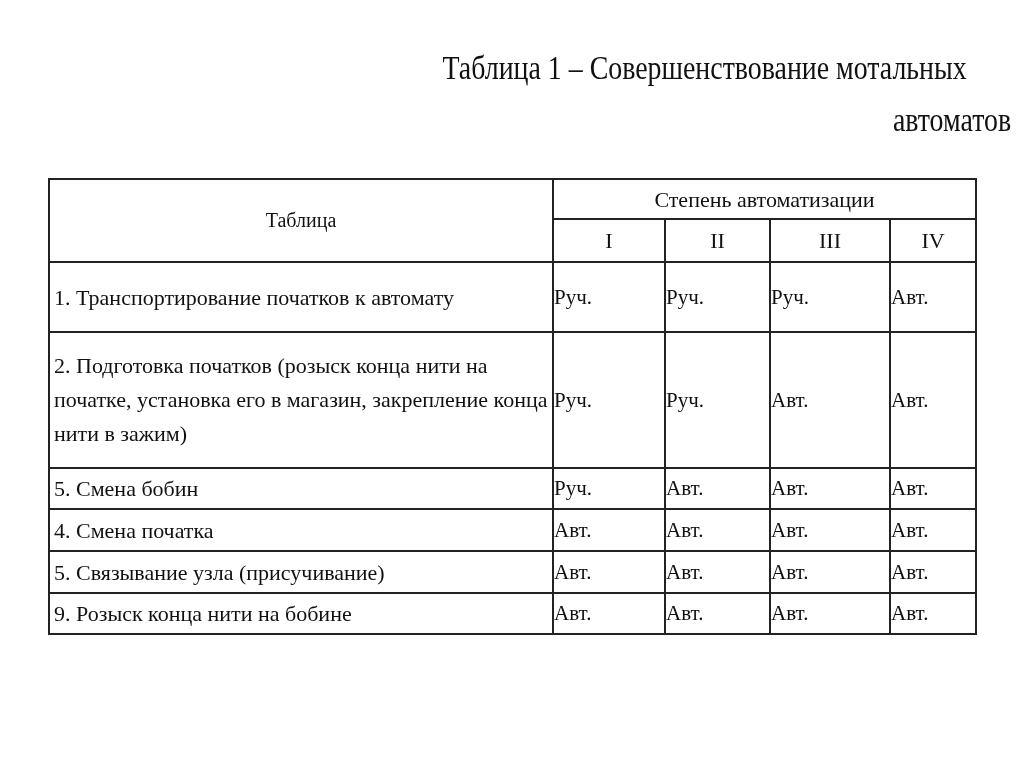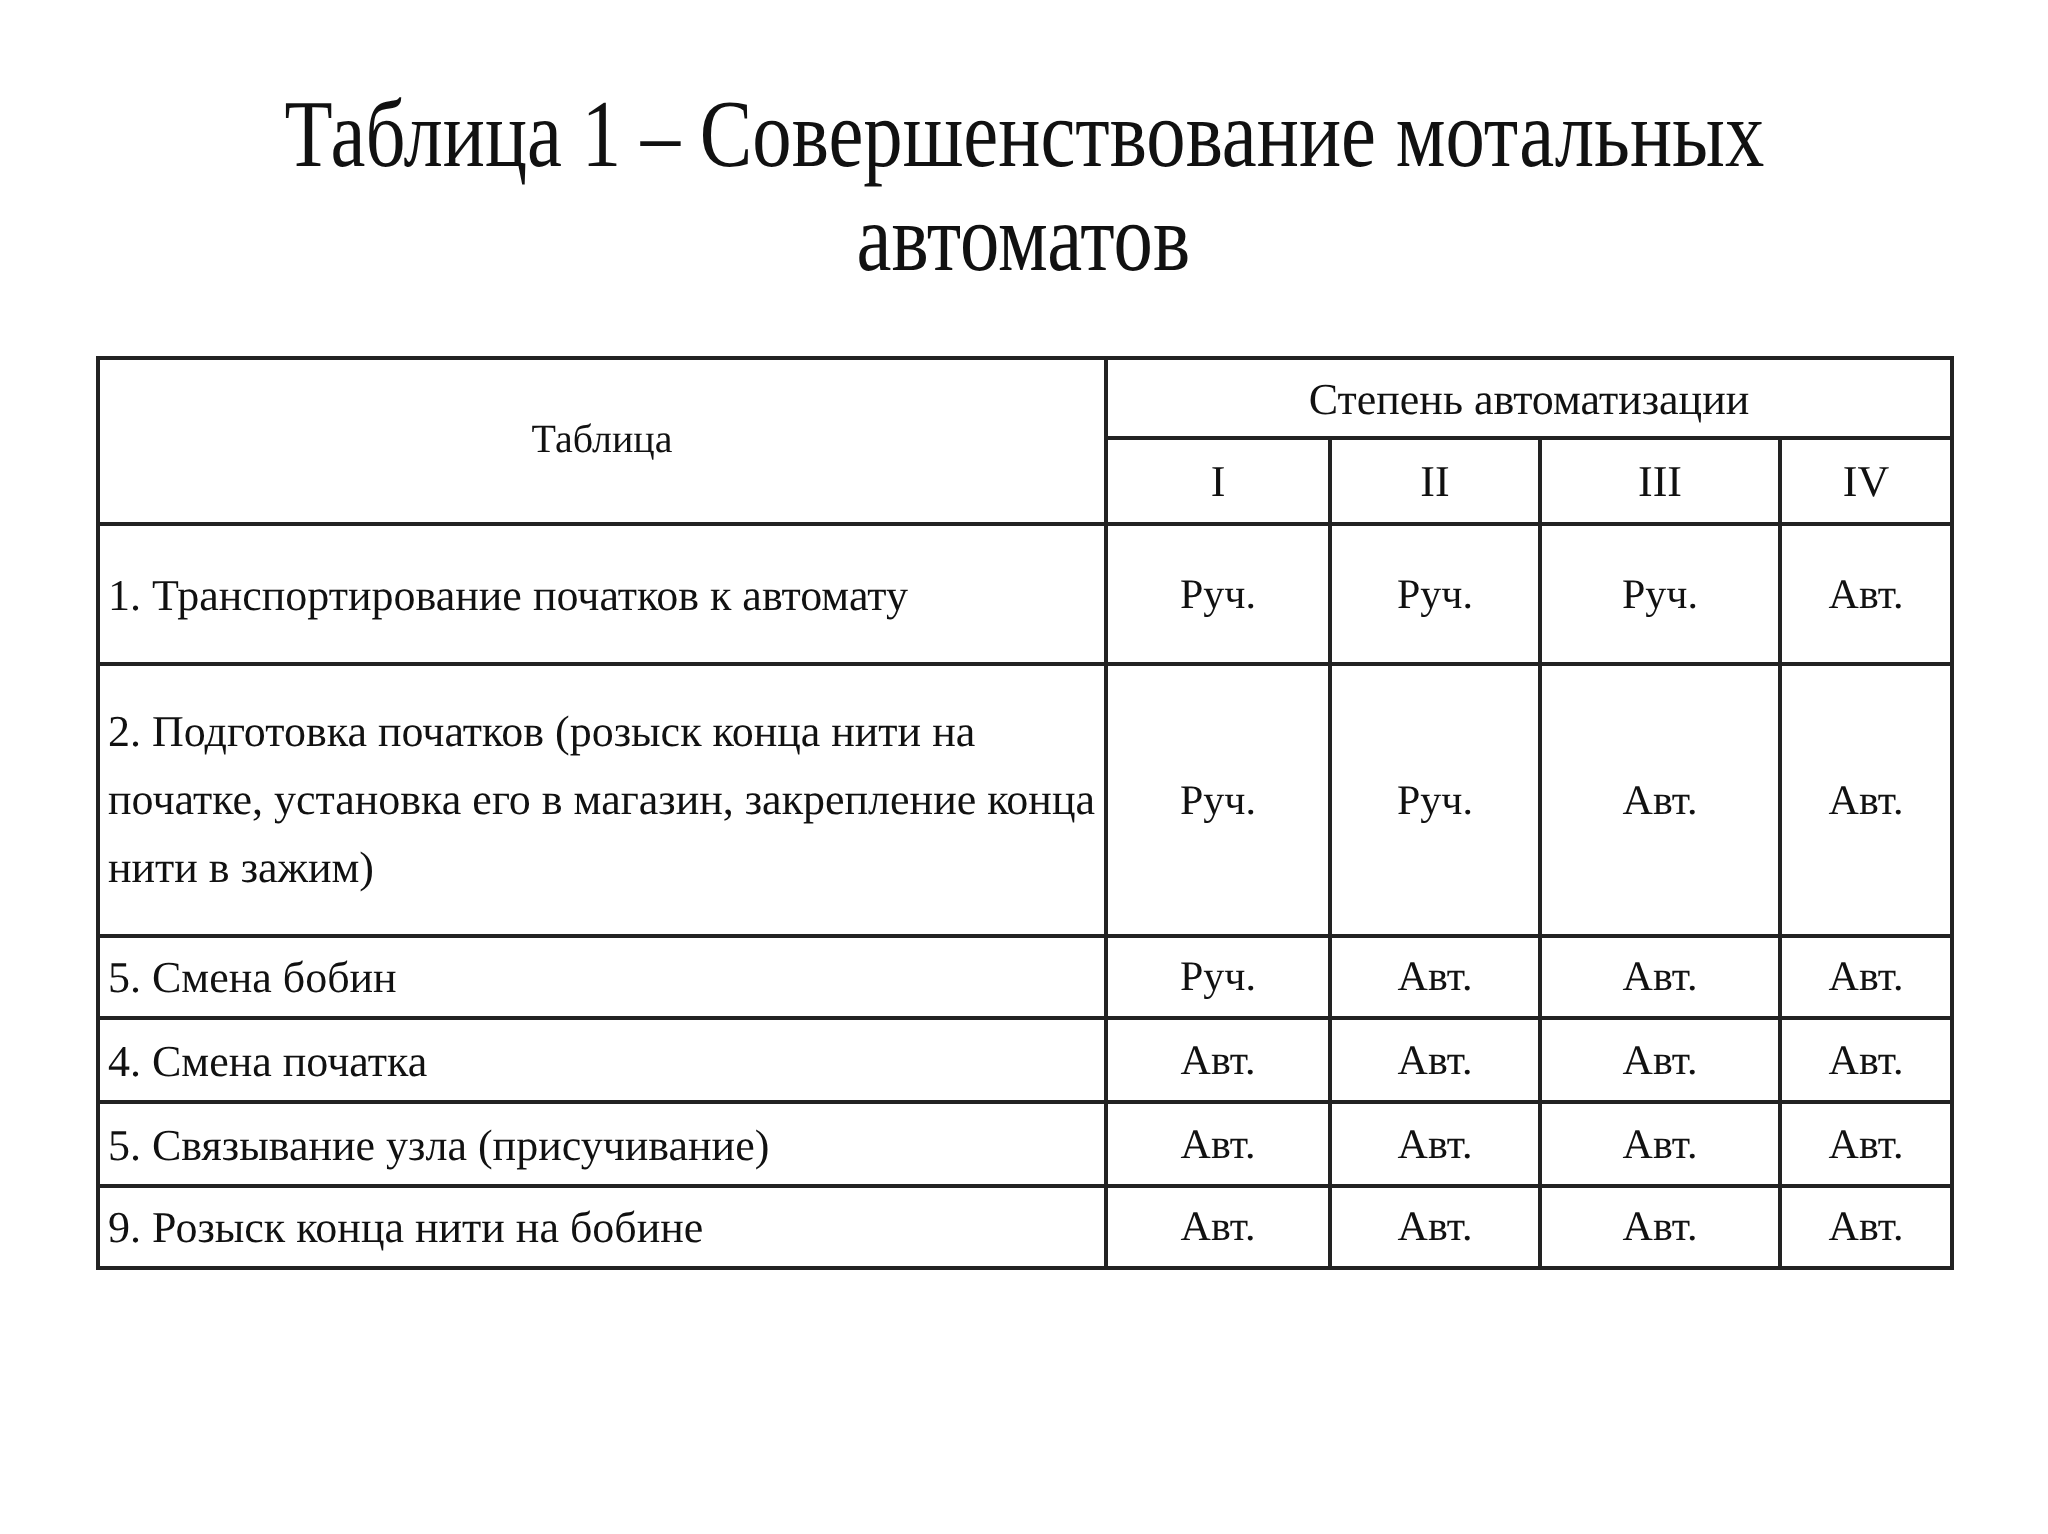--- a/index.html
+++ b/index.html
@@ -1,23 +1,23 @@
 <!DOCTYPE html>
 <html><head>
 <meta charset="utf-8">
 <style>
   html, body { margin:0; padding:0; background:#ffffff; }
   body { width:1024px; height:767px; position:relative; overflow:hidden; font-family:"Liberation Serif", serif; color:#111; }
-  .title { position:absolute; left:0; top:42px; width:1024px; text-align:center; font-size:48px; line-height:52px; }
+  .title { position:absolute; left:0; top:42px; width:1024px; text-align:right; font-size:34px; line-height:52px; }
   .title span { display:inline-block; transform:scaleX(0.82); transform-origin:center; white-space:nowrap; }
   table { position:absolute; left:48px; top:178px; border-collapse:collapse; font-family:"Liberation Serif", serif; }
   td { border:2px solid #222; padding:0; font-size:22px; line-height:29px; }
   .hd { text-align:center; font-size:20px; }
   .op { padding-left:4px; padding-right:4px; vertical-align:middle; }
-  .val { text-align:center; vertical-align:middle; font-size:21px; }
+  .val { vertical-align:middle; font-size:21px; }
 </style>
 </head>
 <body>
 
 <div class="title">
   <div><span>Таблица 1 – Совершенствование мотальных</span></div>
   <div><span>автоматов</span></div>
 </div>
 
 <table>

